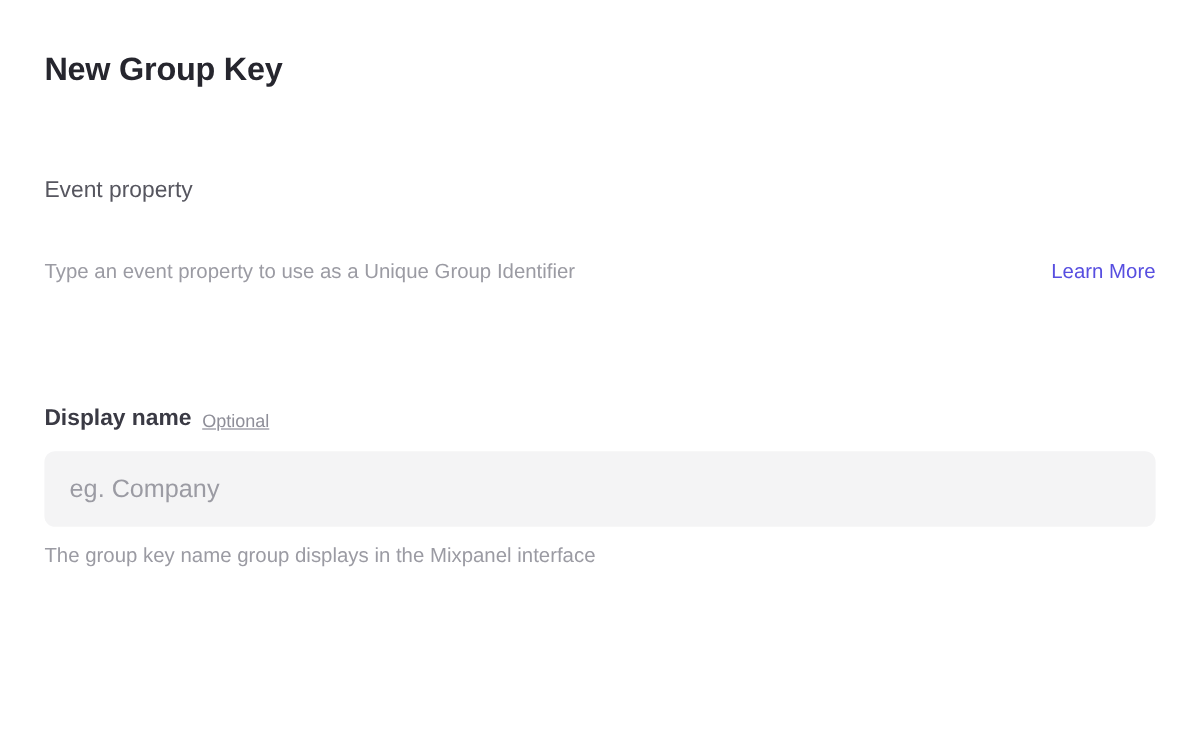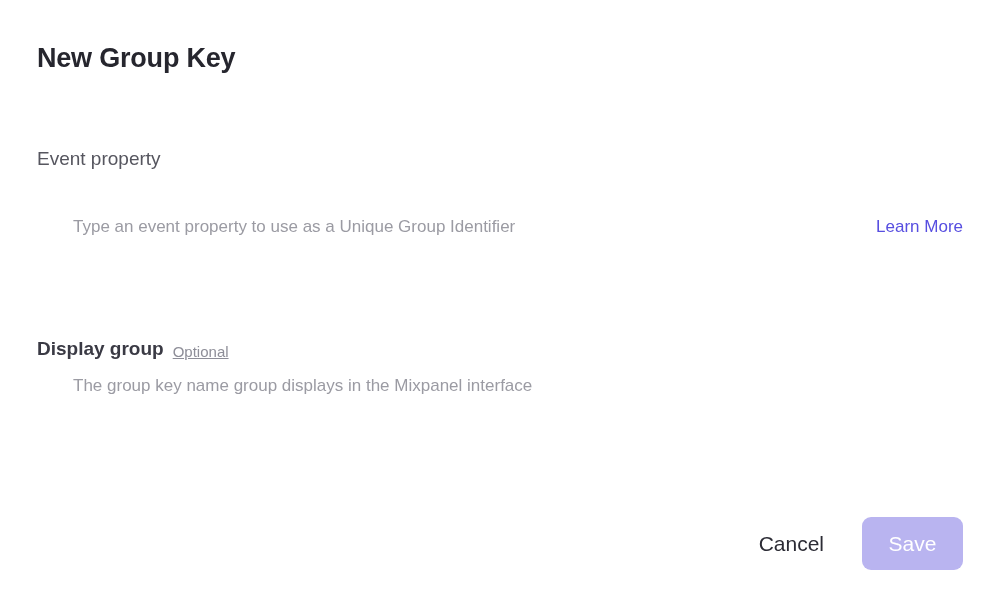--- a/index.html
+++ b/index.html
@@ -96,21 +96,20 @@
     align-items: baseline;
     justify-content: space-between;
     margin-top: 13px;
     width: 926px;
   }
 
   .helper-text {
     font-size: 17px;
     color: #9b9ba3;
     line-height: 22px;
-    margin-left: 36px;
   }
 
   .learn-more {
     font-size: 17px;
     color: #574ee0;
     line-height: 22px;
     text-decoration: none;
     cursor: pointer;
     font-weight: 500;
     margin-top: 31px;
@@ -165,26 +164,23 @@
       <span class="field-label">Event property</span>
     </div>
     <div class="helper-row">
       <span class="helper-text">Type an event property to use as a Unique Group Identifier</span>
       <a class="learn-more">Learn More</a>
     </div>
   </div>
 
   <div class="field-group second">
     <div class="field-label-row">
-      <span class="field-label strong">Display group</span>
+      <span class="field-label strong">Display name</span>
       <span class="field-optional">Optional</span>
     </div>
+    <input class="text-input" type="text" placeholder="eg. Company" style="">
     <div class="helper-row">
       <span class="helper-text">The group key name group displays in the Mixpanel interface</span>
     </div>
   </div>
 
-  <div class="footer">
-    <button class="cancel-button">Cancel</button>
-    <button class="save-button">Save</button>
-  </div>
 
 </div>
 
 </body></html>

